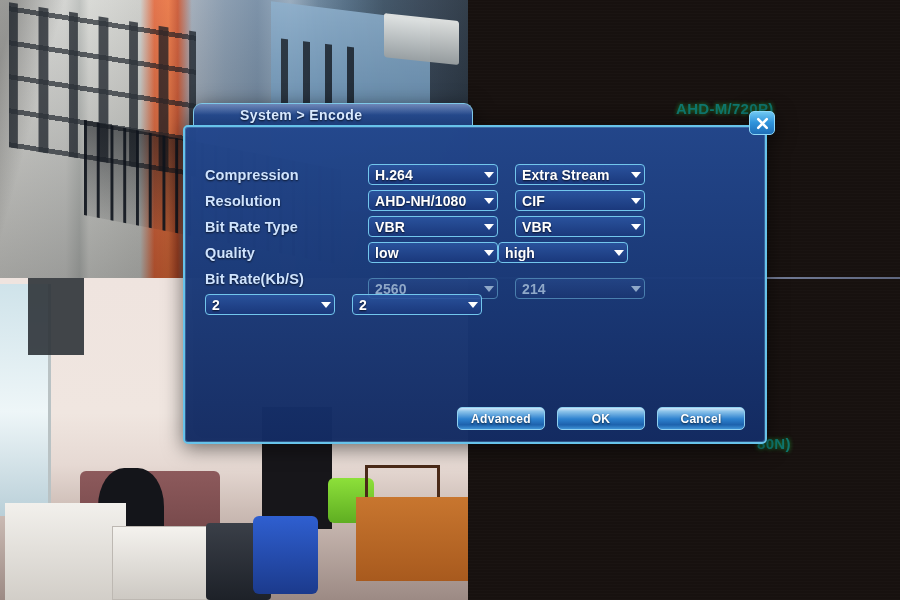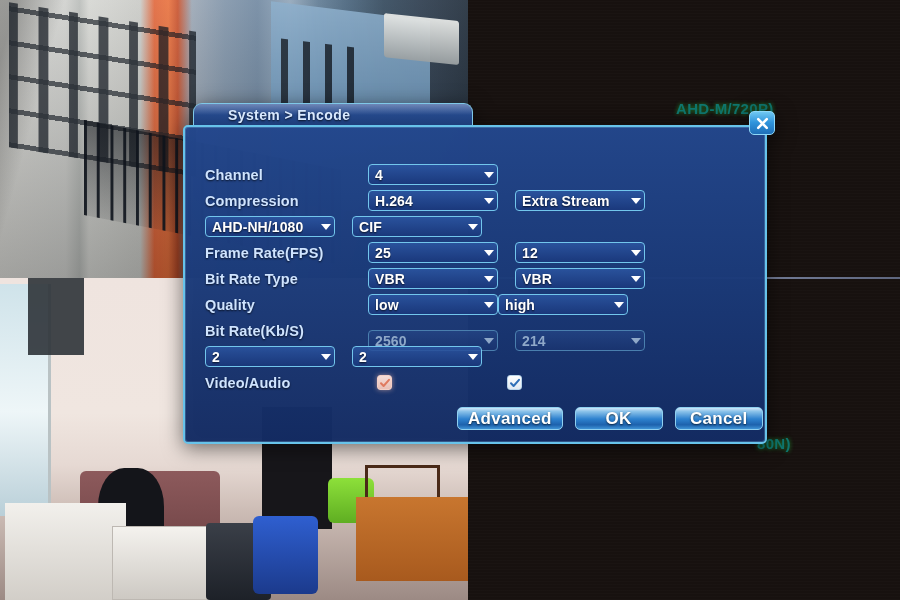--- a/index.html
+++ b/index.html
@@ -174,21 +174,21 @@
   #titlebar {
     position: absolute;
     left: 10px; top: 0;
     width: 280px; height: 23px;
     background:
       linear-gradient(180deg, #2b4f96 0%, #264a8d 40%, #1d3d79 100%);
     border: 1px solid #7fc8e8;
     border-bottom: none;
     border-radius: 9px 9px 0 0;
     display: flex; align-items: center;
-    padding-left: 34px;
+    padding-left: 46px;
     overflow: hidden;
   }
   #titlebar::before {
     content: ""; position: absolute; left: 0; top: 0; right: 0; height: 48%;
     background: linear-gradient(180deg, rgba(255,255,255,.32), rgba(255,255,255,0));
   }
   #title-text {
     position: relative;
     color: #d8e9ff;
     font-size: 14px;
@@ -311,21 +311,21 @@
   }
   .btn {
     min-width: 88px;
     height: 23px;
     padding: 0 10px;
     border: 1px solid #8fd0f0;
     border-radius: 5px;
     background:
       linear-gradient(180deg, #cfe6f8 0%, #8cc3ea 16%, #2e82cf 52%, #1d62ad 80%, #3f93d6 100%);
     color: #ffffff;
-    font-size: 17px;
+    font-size: 12px;
     font-weight: bold;
     letter-spacing: .3px;
     text-shadow: 0 1px 2px rgba(0,0,0,.65);
     display: flex; align-items: center; justify-content: center;
     cursor: pointer;
     white-space: nowrap;
   }
 </style>
 </head>
 <body>
@@ -368,69 +368,45 @@
   <div id="dialog">
 
     <div id="titlebar">
       <span id="title-text">System &gt; Encode</span>
     </div>
 
     <div id="dialog-body">
 
       <div id="form">
           <div class="row">
-            <div class="row-label">Channel</div>
-            <div class="cell spacer-gap">
-              <div class="field">
-                <span class="val">4</span>
-                <span class="arrow"></span>
-              </div>
-            </div>
-            <div class="cell"></div>
-          </div>
-          <div class="row">
             <div class="row-label">Compression</div>
             <div class="cell spacer-gap">
               <div class="field">
                 <span class="val">H.264</span>
                 <span class="arrow"></span>
               </div>
             </div>
             <div class="cell">
               <div class="field">
                 <span class="val">Extra Stream</span>
                 <span class="arrow"></span>
               </div>
             </div>
           </div>
           <div class="row">
+            <div class="row-label">Resolution</div>
             <div class="cell spacer-gap">
               <div class="field">
                 <span class="val">AHD-NH/1080</span>
                 <span class="arrow"></span>
               </div>
             </div>
             <div class="cell">
               <div class="field">
                 <span class="val">CIF</span>
-                <span class="arrow"></span>
-              </div>
-            </div>
-          </div>
-          <div class="row">
-            <div class="row-label">Frame Rate(FPS)</div>
-            <div class="cell spacer-gap">
-              <div class="field">
-                <span class="val">25</span>
-                <span class="arrow"></span>
-              </div>
-            </div>
-            <div class="cell">
-              <div class="field">
-                <span class="val">12</span>
                 <span class="arrow"></span>
               </div>
             </div>
           </div>
           <div class="row">
             <div class="row-label">Bit Rate Type</div>
             <div class="cell spacer-gap">
               <div class="field">
                 <span class="val">VBR</span>
                 <span class="arrow"></span>
@@ -477,37 +453,20 @@
             <div class="cell spacer-gap">
               <div class="field">
                 <span class="val">2</span>
                 <span class="arrow"></span>
               </div>
             </div>
             <div class="cell">
               <div class="field">
                 <span class="val">2</span>
                 <span class="arrow"></span>
-              </div>
-            </div>
-          </div>
-          <div class="row">
-            <div class="row-label">Video/Audio</div>
-            <div class="chk-cell left-pad">
-              <div class="checkbox focused">
-                <svg width="12" height="12" viewBox="0 0 12 12">
-                  <path d="M2 6.3 L4.6 9 L10 2.8" fill="none" stroke="#e07a5f" stroke-width="2" stroke-linecap="round" stroke-linejoin="round"></path>
-                </svg>
-              </div>
-            </div>
-            <div class="chk-cell right-pad">
-              <div class="checkbox normal">
-                <svg width="12" height="12" viewBox="0 0 12 12">
-                  <path d="M2 6.3 L4.6 9 L10 2.8" fill="none" stroke="#2e6fb8" stroke-width="2" stroke-linecap="round" stroke-linejoin="round"></path>
-                </svg>
               </div>
             </div>
           </div>
         </div>
 
       <div id="buttons">
           <div class="btn">Advanced</div>
           <div class="btn">OK</div>
           <div class="btn">Cancel</div>
         </div>

